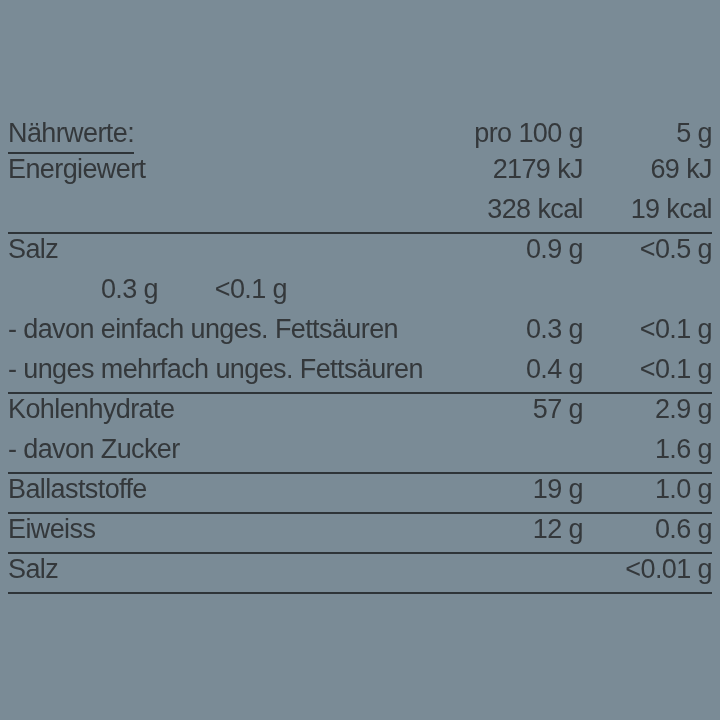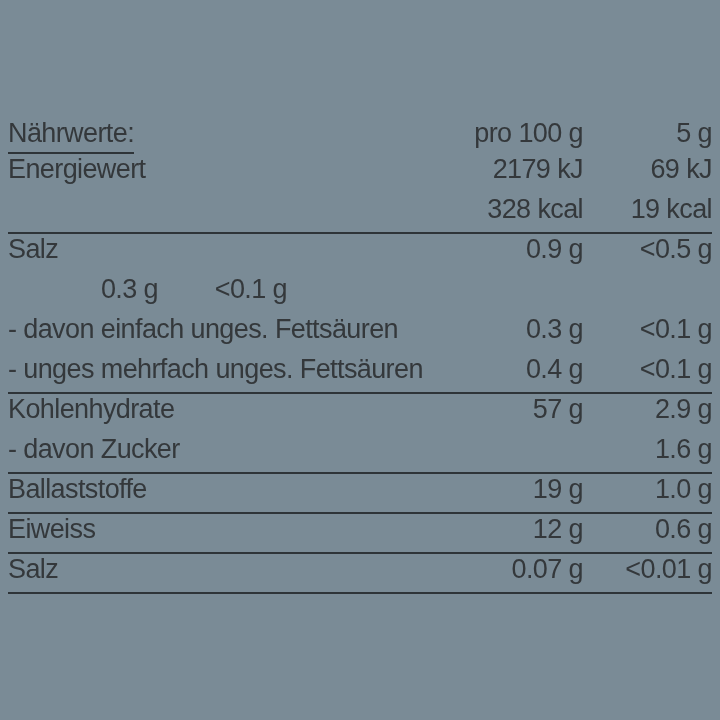--- a/index.html
+++ b/index.html
@@ -110,17 +110,16 @@
     <div class="cell-col1">19 g</div>
     <div class="cell-col2">1.0 g</div>
   </div>
       <div class="row divider">
     <div class="cell-label">Eiweiss</div>
     <div class="cell-col1">12 g</div>
     <div class="cell-col2">0.6 g</div>
   </div>
       <div class="row divider">
     <div class="cell-label">Salz</div>
-    <div class="cell-col1">0.07 g</div>
     <div class="cell-col2">&lt;0.01 g</div>
   </div>
     </div>
 </div>
 
 </body></html>

